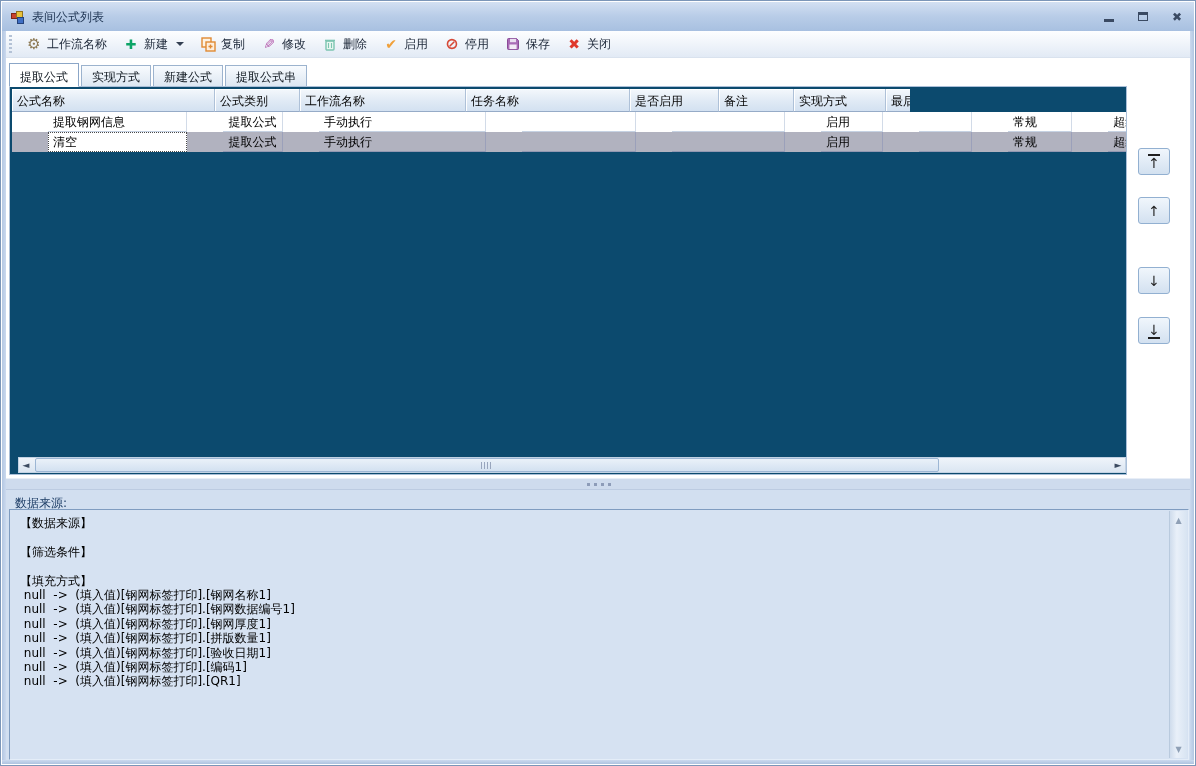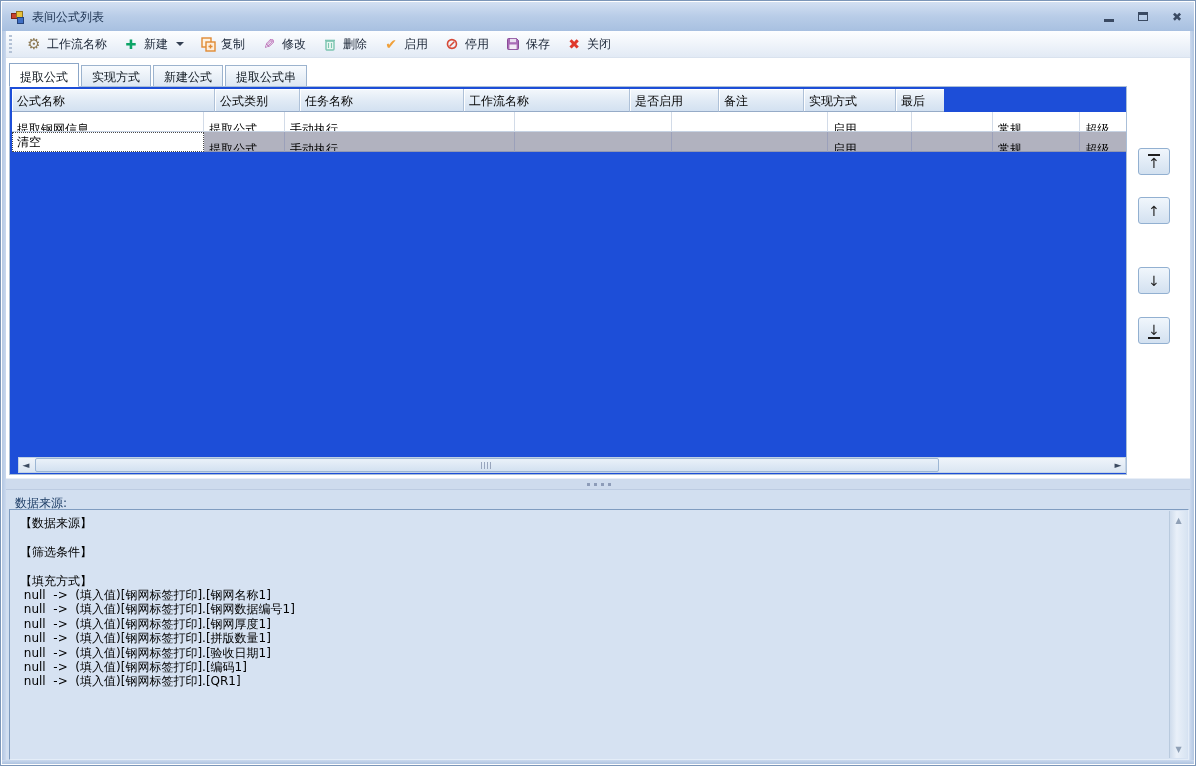--- a/index.html
+++ b/index.html
@@ -72,43 +72,43 @@
     border: 1px solid #9cb3ce; border-bottom: none; height: 21px;
   }
   .tab.active {
     background: #fff; border: 1px solid #8ba6c7; border-bottom: 1px solid #fff;
     height: 24px; position: relative; top: 1px; padding-top: 5px;
   }
 
   
   .page {
     position: absolute; left: 8px; top: 85px; width: 1118px; height: 389px;
-    background: #1d4ed8; border: 1px solid #aabfd8;
+    background: #0c4a6e; border: 1px solid #aabfd8;
   }
   .grid { position: absolute; left: 2px; top: 2px; width: 1114px; }
   .grid-header { display: flex; height: 23px; }
   .gh {
     background: linear-gradient(#f4f8fc, #e0eaf5 55%, #d3e1f1);
     border-right: 1px solid #aec1d8; border-bottom: 1px solid #96abc7;
     box-shadow: inset 1px 1px 0 rgba(255,255,255,.95);
     padding: 4px 0 0 5px; color: #050505; white-space: nowrap; overflow: hidden; cursor: default;
   }
   .grid-row { display: flex; height: 20px; background: #fff; }
   .gc {
     border-right: 1px solid #d2dbe8; border-bottom: 1px solid #c6d2e3;
-    padding: 9px 0 0 5px; color: #000; white-space: nowrap; overflow: hidden; cursor: default;
+    padding: 2px 0 0 5px; color: #000; white-space: nowrap; overflow: hidden; cursor: default; margin-left: 36px;
   }
   .grid-row.selected { background: #b1b2bf; justify-content: center; }
   .grid-row.selected .gc { border-right-color: #9ba0ba; border-bottom-color: #9298b2; }
   .grid-row.selected .gc.focus-cell {
     background: #fff; border: 1px dotted #4a4a4a; padding-left: 4px; padding-top: 1px;
   }
   .c0 { width: 203px; } .c1 { width: 85px; } .c2 { width: 243px; }
   .c3 { width: 166px; } .c4 { width: 164px; } .c5 { width: 89px; }
-  .c6 { width: 85px; }  .c7 { width: 92px; }  .c8 { width: 48px; border-right: none; }
+  .c6 { width: 75px; }  .c7 { width: 92px; }  .c8 { width: 24px; border-right: none; }
 
   
   .hscroll {
     position: absolute; left: 8px; top: 370px; width: 1108px; height: 16px;
     background: linear-gradient(#eff4fa, #dbe6f2);
     border: 1px solid #c2d2e4;
   }
   .hs-arrow { position: absolute; top: 0; width: 14px; height: 14px; display: flex; align-items: center; justify-content: center; color: #3c4b61; font-size: 9px; cursor: default; }
   .hs-left { left: 0; } .hs-right { right: 0; }
   .hs-thumb {
@@ -270,22 +270,22 @@
     <span class="tab">实现方式</span>
     <span class="tab">新建公式</span>
     <span class="tab">提取公式串</span>
   </div>
 
   <div class="page">
     <div class="grid">
       <div class="grid-header">
         <span class="gh c0">公式名称</span>
         <span class="gh c1">公式类别</span>
+        <span class="gh c3">工作流名称</span>
         <span class="gh c4">任务名称</span>
-        <span class="gh c3">工作流名称</span>
         <span class="gh c5">是否启用</span>
         <span class="gh c6">备注</span>
         <span class="gh c7">实现方式</span>
         <span class="gh c8">最后</span>
       </div>
       <div class="grid-row">
         <span class="gc c0">提取钢网信息</span>
         <span class="gc c1">提取公式</span>
         <span class="gc c2">手动执行</span>
         <span class="gc c3"></span>

